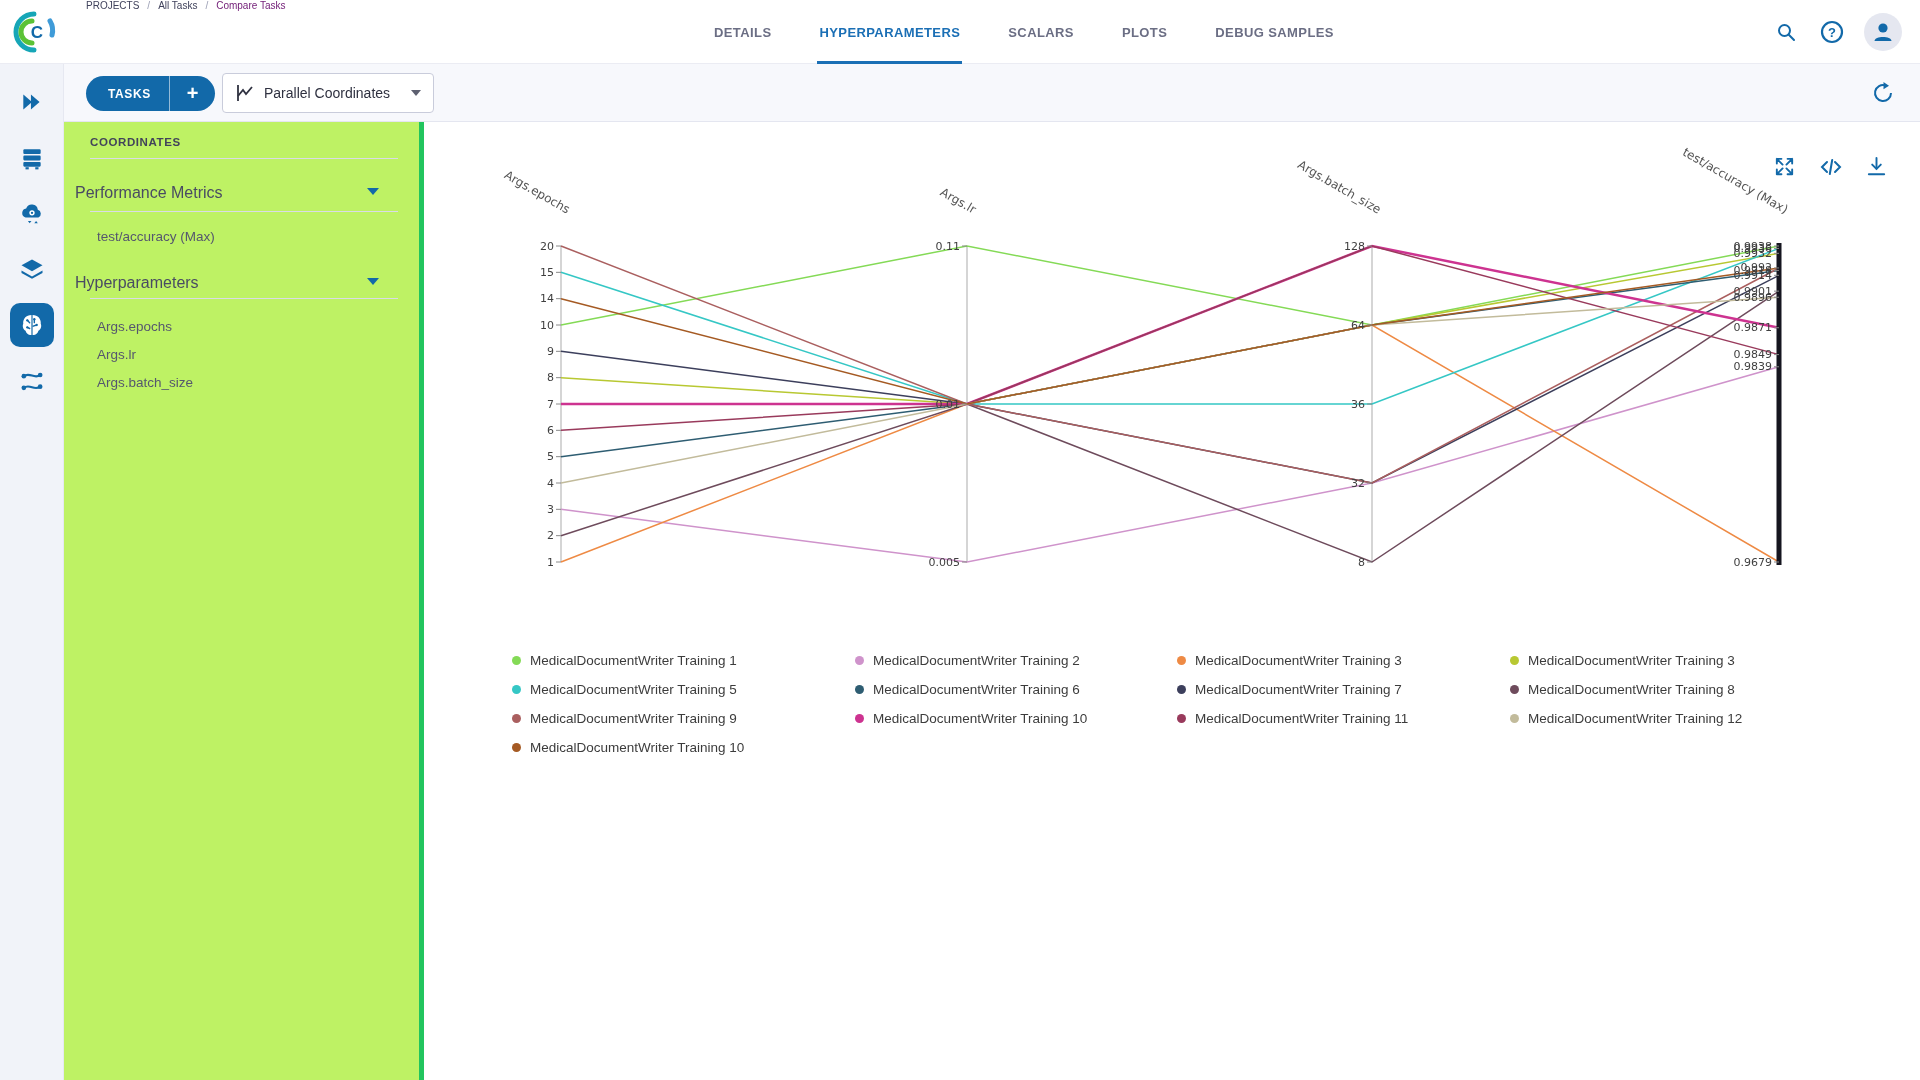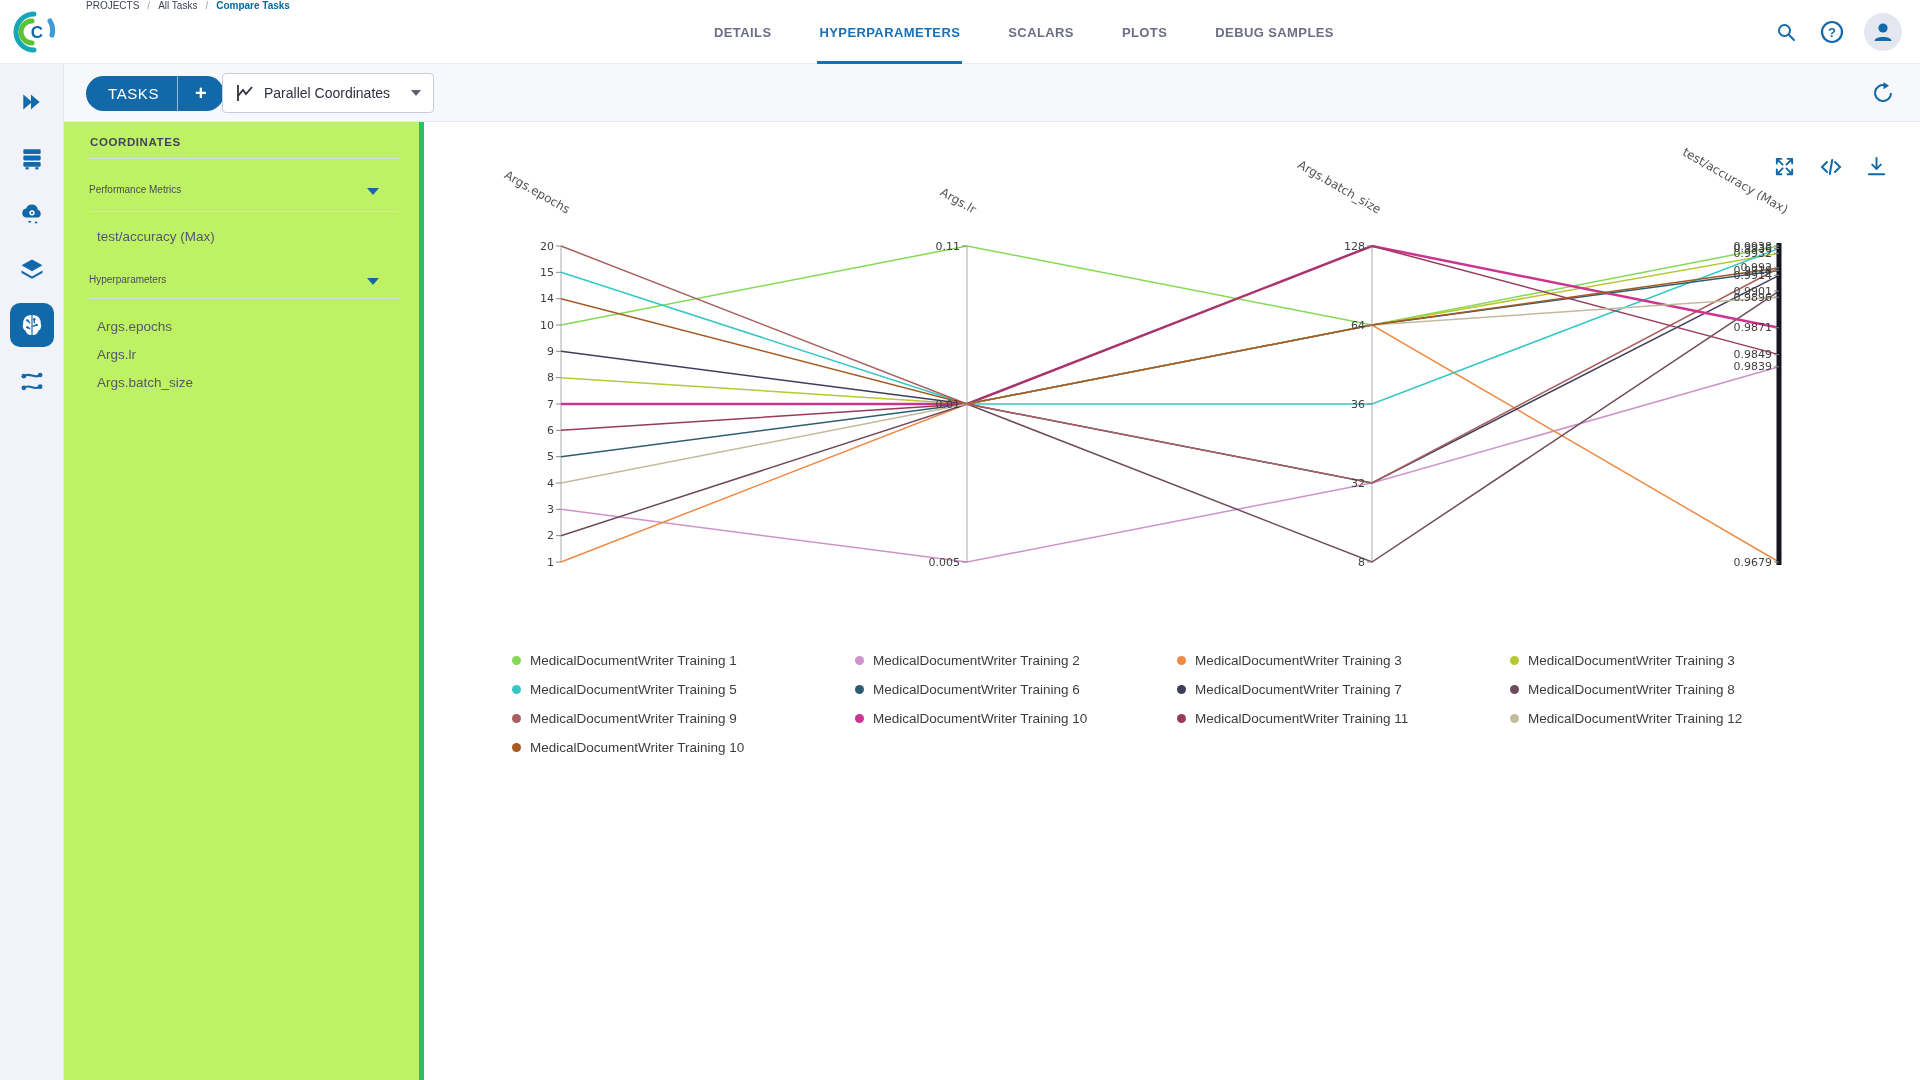--- a/index.html
+++ b/index.html
@@ -7,21 +7,21 @@
               font-family:"Liberation Sans", sans-serif; }
 
   
   .header { position:absolute; left:0; top:0; width:1920px; height:64px; background:#ffffff;
             border-bottom:1px solid #ebecf3; z-index:5; }
   .logo { position:absolute; left:10px; top:8px; width:48px; height:48px; cursor:pointer; }
   .breadcrumb { position:absolute; left:86px; top:0; height:64px; display:flex; 
                 gap:8px; font-size:10px; color:#40425c; }
   .breadcrumb .sep { color:#9ea1b6; }
   .breadcrumb .link { color:#40425c; cursor:pointer; }
-  .breadcrumb .current { color:#0369a1; font-weight:bold; }
+  .breadcrumb .current { color:#701a75; font-weight:normal; }
   .tabs { position:absolute; left:712px; top:0; height:64px; display:flex; gap:44px; }
   .tab { height:64px; display:flex; align-items:center; padding:0 2px; font-size:13px;
          letter-spacing:.4px; color:#6b6e84; font-weight:bold; cursor:pointer; position:relative; }
   .tab.active { color:#1b6fb5; }
   .tab.active::after { content:""; position:absolute; left:0; right:0; bottom:0; height:3px;
                        background:#1b6fb5; }
   .header-icons { position:absolute; right:18px; top:0; height:64px; display:flex; align-items:center; gap:18px; }
   .hicon { width:28px; height:28px; display:flex; align-items:center; justify-content:center; cursor:pointer; }
   .avatar-wrap { width:38px; height:38px; border-radius:50%; background:#e5e7f0; display:flex;
                  align-items:center; justify-content:center; cursor:pointer; }
@@ -31,43 +31,43 @@
           border-right:1px solid #e6e8f1; z-index:4; }
   .rail-item { position:absolute; left:12px; width:40px; height:40px; display:flex; align-items:center;
                justify-content:center; cursor:pointer; border-radius:10px; }
   .rail-item.active { left:10px; width:44px; height:44px; background:#1269a9; }
 
   
   .toolbar { position:absolute; left:64px; top:64px; width:1856px; height:58px; background:#f7f8fc;
              border-bottom:1px solid #e4e6f0; z-index:3; }
   .tasks-btn { position:absolute; left:22px; top:12px; height:35px; border-radius:18px; background:#1269a9;
                display:flex; align-items:stretch; overflow:hidden; cursor:pointer; }
-  .tasks-btn .lbl { display:flex; align-items:center; padding:0 18px 0 22px; color:#fff; font-size:15px;
-                    font-weight:normal; letter-spacing:.6px; border-right:1px solid rgba(255,255,255,.55); }
+  .tasks-btn .lbl { display:flex; align-items:center; padding:0 18px 0 22px; color:#fff; font-size:12px;
+                    font-weight:bold; letter-spacing:.6px; border-right:1px solid rgba(255,255,255,.55); }
   .tasks-btn .plus { display:flex; align-items:center; padding:0 17px; color:#fff; font-size:20px; font-weight:bold; }
   .view-select { position:absolute; left:158px; top:9px; width:212px; height:40px; background:#fff;
                  border:1px solid #c9ccdb; border-radius:4px; display:flex; align-items:center;
                  padding:0 12px; gap:9px; cursor:pointer;justify-content:flex-end; }
   .view-select .vlabel { font-size:14px; color:#2f3140; flex:1; }
   .caret { width:0; height:0; border-left:5px solid transparent; border-right:5px solid transparent;
            border-top:6px solid #5d6070; }
   .toggle-row { position:absolute; left:377px; top:0; height:58px; display:flex; align-items:center; gap:14px; }
   .toggle { width:38px; height:16px; border-radius:8px; background:#cdd0dd; position:relative; cursor:pointer; }
   .toggle .knob { position:absolute; left:-2px; top:-2px; width:20px; height:20px; border-radius:50%;
                   background:#8f93a5; }
   .toggle-label { font-size:14px; color:#383b4f; }
   .refresh-btn { position:absolute; right:24px; top:16px; width:26px; height:26px; cursor:pointer; }
 
   
   .panel { position:absolute; left:64px; top:122px; width:360px; height:958px; background:#bef264;
            border-right:5px solid #22c55e; z-index:2; }
   .panel-title { position:absolute; left:26px; top:14px; font-size:11.5px; font-weight:bold;
                  letter-spacing:.6px; color:#42445a; }
   .hr { position:absolute; left:26px; width:308px; height:1px; background:#d9dbe7; }
-  .section-label { position:absolute; left:25px; font-size:10px; color:#494b63; cursor:pointer; }
+  .section-label { position:absolute; left:11px; font-size:16px; color:#494b63; cursor:pointer; }
   .section-caret { position:absolute; left:303px; width:0; height:0; border-left:6px solid transparent;
                    border-right:6px solid transparent; border-top:7px solid #1269a9; cursor:pointer; }
   .panel-item { position:absolute; left:33px; font-size:13.5px; color:#55576e; cursor:pointer; }
 
   
   .main { position:absolute; left:424px; top:122px; width:1496px; height:958px; background:#fff; }
   #chart-svg { position:absolute; left:0; top:0; }
   .chart-tools { position:absolute; left:1348px; top:32px; display:flex; gap:21px; }
   .ctool { width:25px; height:25px; display:flex; align-items:center; justify-content:center; cursor:pointer; }
 

